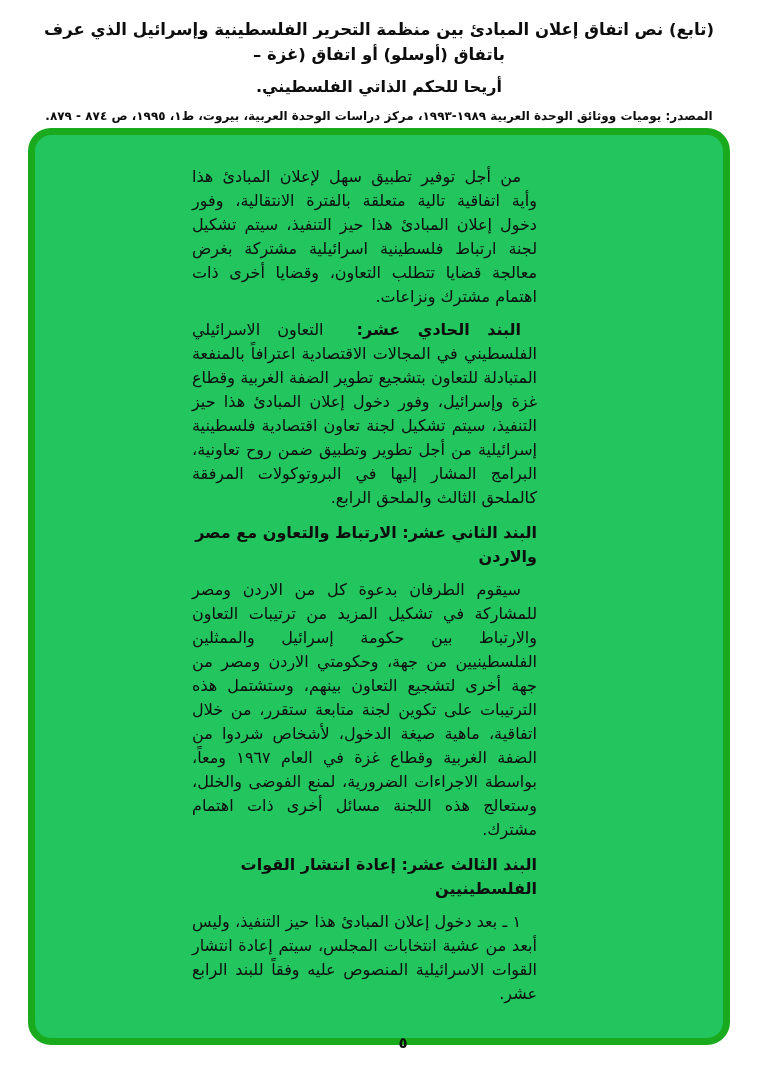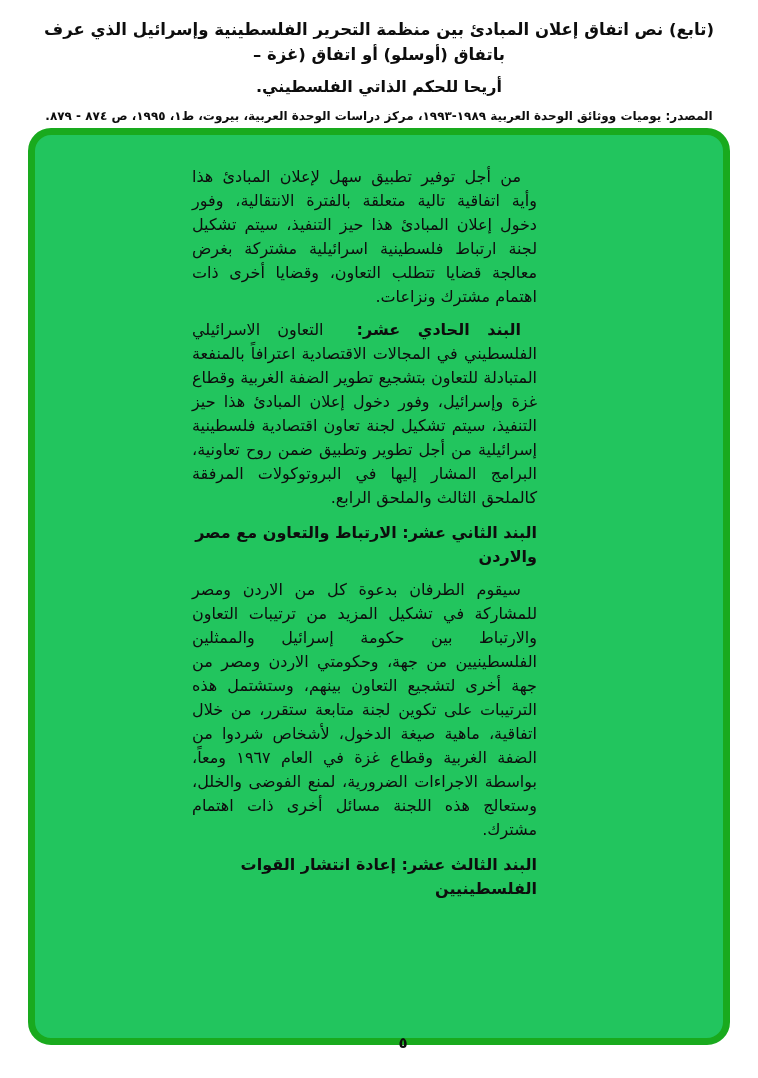--- a/index.html
+++ b/index.html
@@ -95,17 +95,18 @@
 
     <p class="para"><span class="runin-label">البند الحادي عشر:</span>
       <span>التعاون الاسرائيلي الفلسطيني في المجالات الاقتصادية اعترافاً بالمنفعة المتبادلة للتعاون بتشجيع تطوير الضفة الغربية وقطاع غزة وإسرائيل، وفور دخول إعلان المبادئ هذا حيز التنفيذ، سيتم تشكيل لجنة تعاون اقتصادية فلسطينية إسرائيلية من أجل تطوير وتطبيق ضمن روح تعاونية، البرامج المشار إليها في البروتوكولات المرفقة كالملحق الثالث والملحق الرابع.</span></p>
 
     <p class="clause-heading">البند الثاني عشر: الارتباط والتعاون مع مصر والاردن</p>
 
     <p class="para">سيقوم الطرفان بدعوة كل من الاردن ومصر للمشاركة في تشكيل المزيد من ترتيبات التعاون والارتباط بين حكومة إسرائيل والممثلين الفلسطينيين من جهة، وحكومتي الاردن ومصر من جهة أخرى لتشجيع التعاون بينهم، وستشتمل هذه الترتيبات على تكوين لجنة متابعة ستقرر، من خلال اتفاقية، ماهية صيغة الدخول، لأشخاص شردوا من الضفة الغربية وقطاع غزة في العام ١٩٦٧ ومعاً، بواسطة الاجراءات الضرورية، لمنع الفوضى والخلل، وستعالج هذه اللجنة مسائل أخرى ذات اهتمام مشترك.</p>
 
     <p class="clause-heading">البند الثالث عشر: إعادة انتشار القوات الفلسطينيين</p>
 
+    <p class="item">١ ـ بعد دخول إعلان المبادئ هذا حيز التنفيذ، وليس أبعد من عشية انتخابات المجلس، سيتم إعادة انتشار القوات الاسرائيلية المنصوص عليه وفقاً للبند الرابع عشر.</p>
 
   </div>
 </section>
 
 <footer class="page-number">٥</footer>
 
 </body></html>

